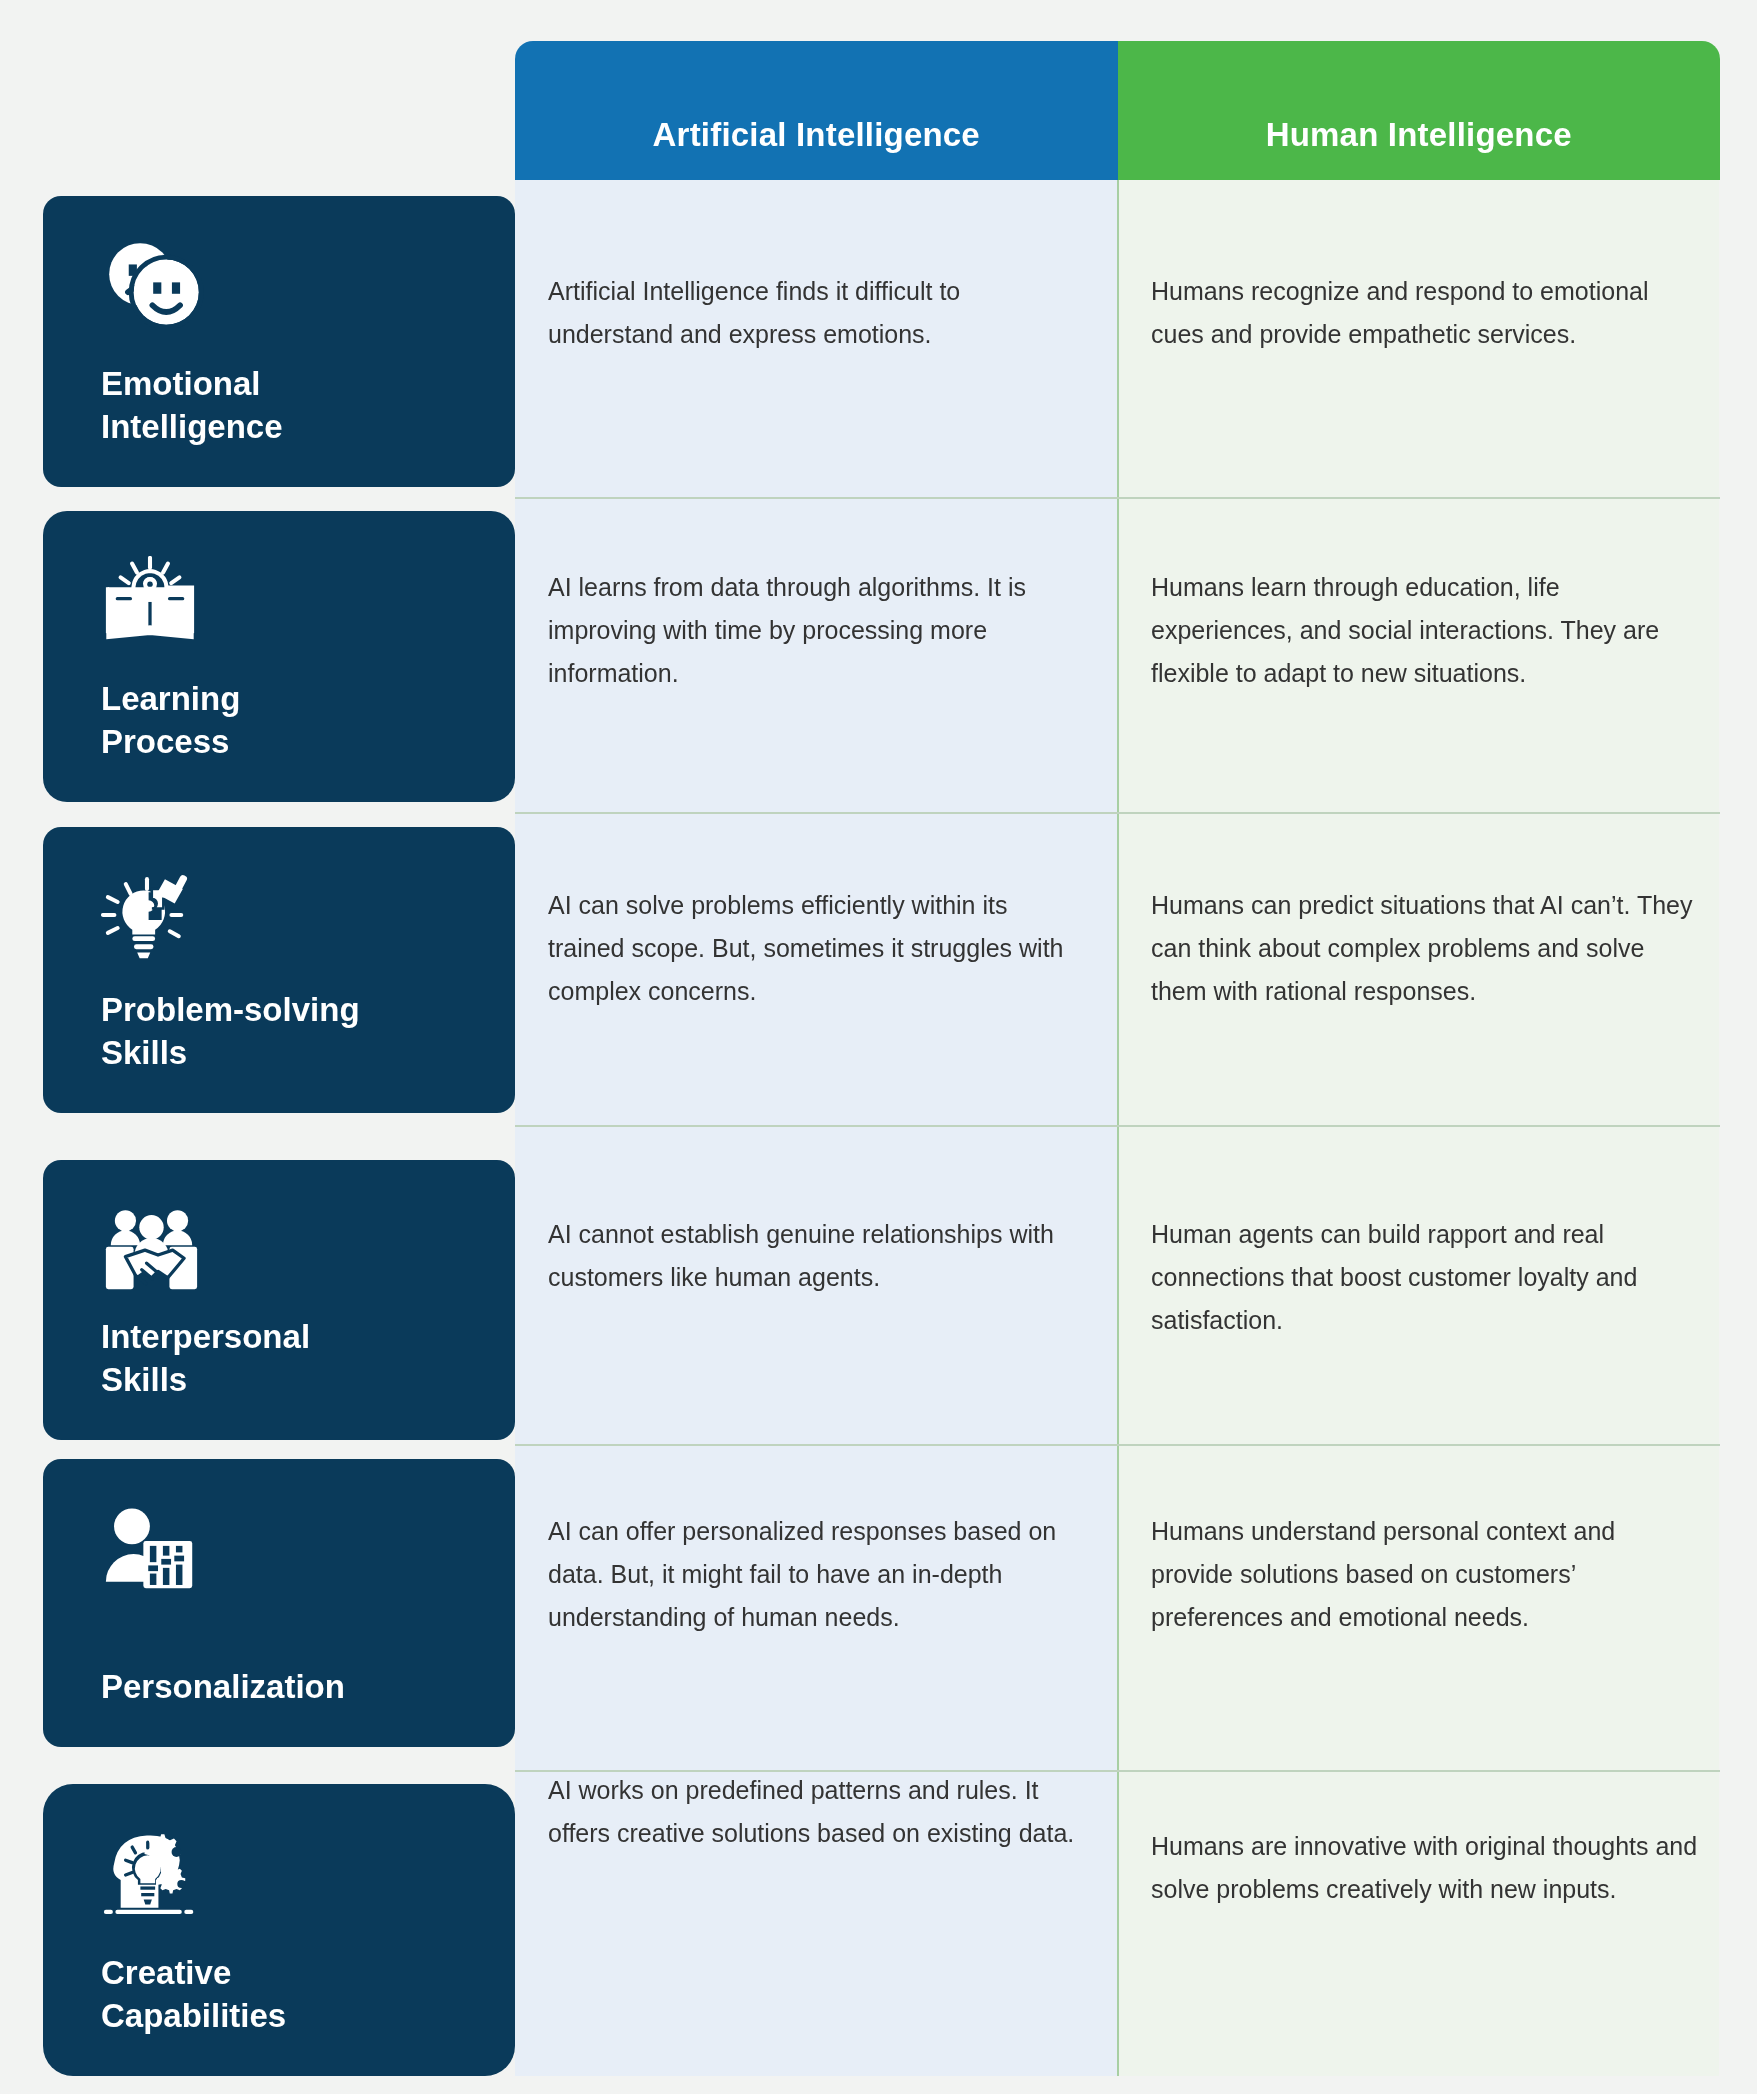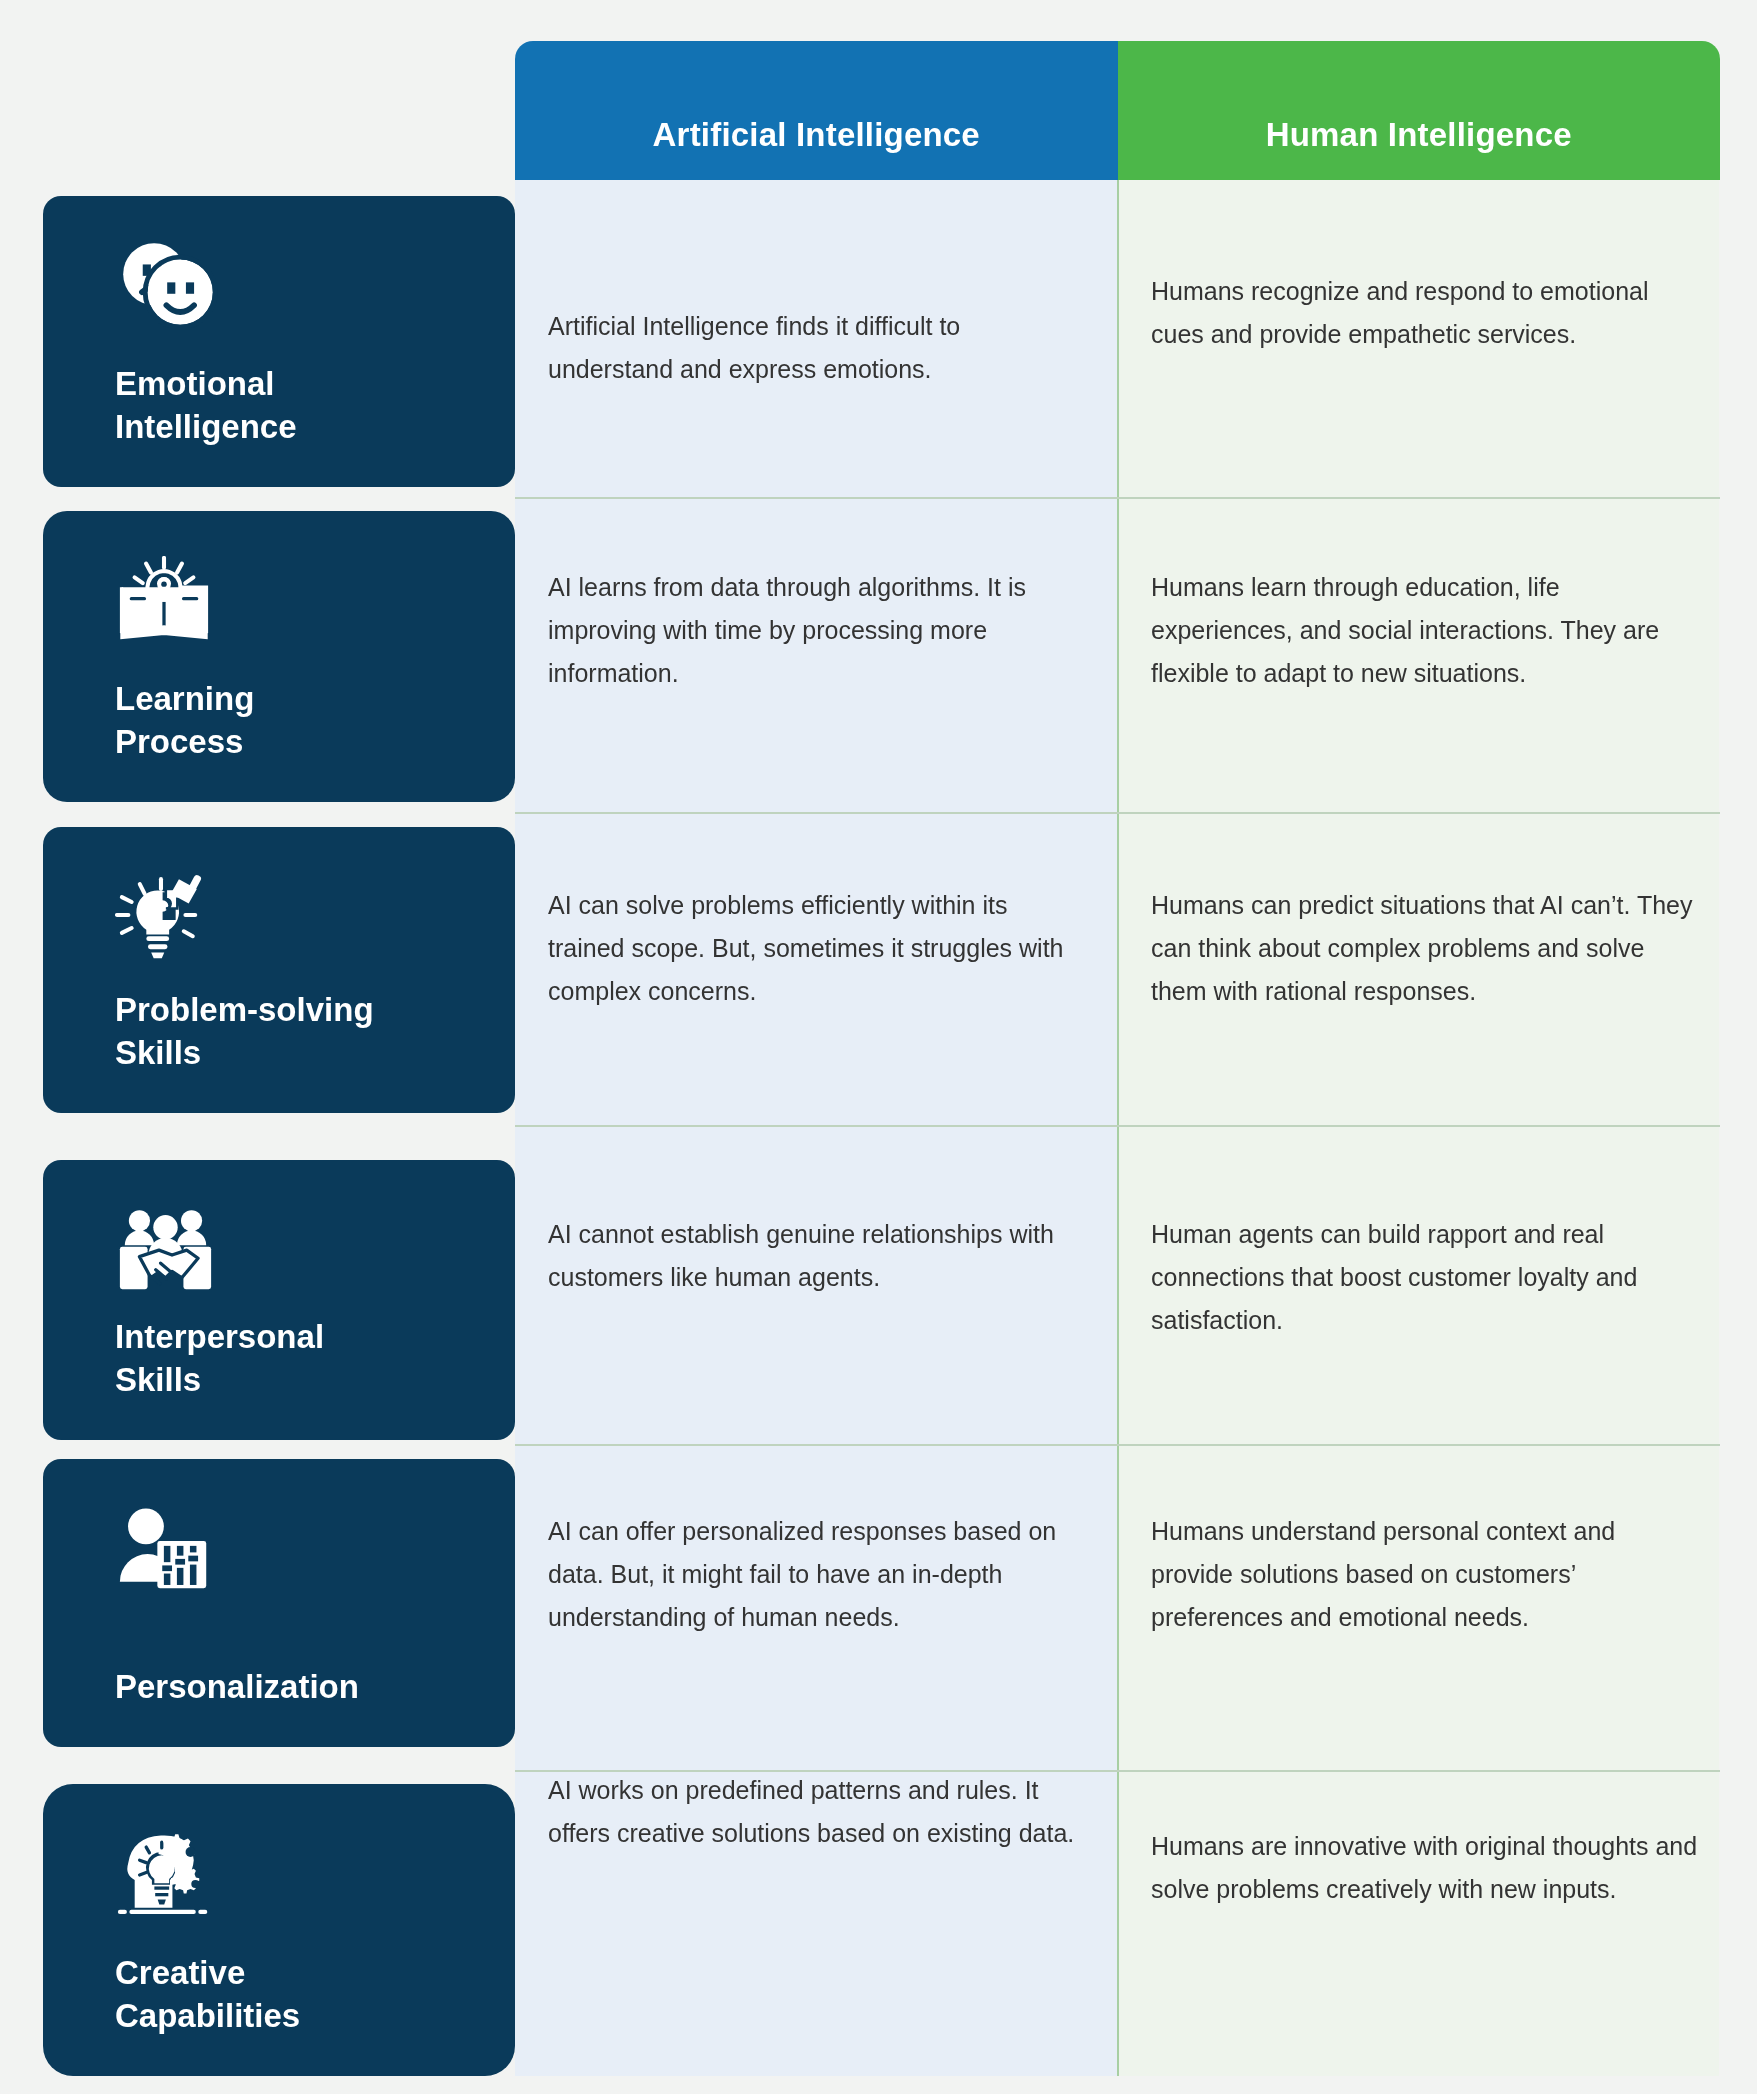--- a/index.html
+++ b/index.html
@@ -91,21 +91,21 @@
   }
 
   
   .label-card {
     position: absolute;
     left: 43px;
     width: 472px;
     background: #0A3A5A;
     border-radius: 18px;
     box-sizing: border-box;
-    padding: 39px 41px 38px 41px;
+    padding: 39px 41px 38px 27px;
     display: flex;
     flex-direction: column;
     justify-content: space-between;
     color: #FFFFFF;
     z-index: 6;
   }
   .label-icon {
     width: 123px;
     height: 98px;
     display: flex;
@@ -163,21 +163,21 @@
         <rect x="64" y="52" width="10" height="14" fill="#0A3A5A"></rect>
         <rect x="87" y="52" width="10" height="14" fill="#0A3A5A"></rect>
         <path d="M63 80 q17 17 34 0" stroke="#0A3A5A" stroke-width="7" fill="none" stroke-linecap="round"></path>
       </svg>
     </div>
     <div class="label-text">
       <div>Emotional</div>
       <div>Intelligence</div>
     </div>
   </div>
-  <div class="cell ai" style="top:270px;margin-top:35px;">Artificial Intelligence finds it difficult to understand and express emotions.</div>
+  <div class="cell ai" style="top:270px;">Artificial Intelligence finds it difficult to understand and express emotions.</div>
   <div class="cell human" style="top:270px;">Humans recognize and respond to emotional cues and provide empathetic services.</div>
   <div class="row-divider" style="top:497px;"></div>
 
   <div class="label-card" style="top:511px;height:291px;border-radius:24px;">
     <div class="label-icon">
       <svg width="98" height="87" viewBox="0 0 120 106" fill="none" stroke="#FFFFFF" stroke-width="5">
 
         <line x1="60" y1="2" x2="60" y2="14" stroke-linecap="round"></line>
         <line x1="38" y1="9" x2="44" y2="20" stroke-linecap="round"></line>
         <line x1="82" y1="9" x2="76" y2="20" stroke-linecap="round"></line>

